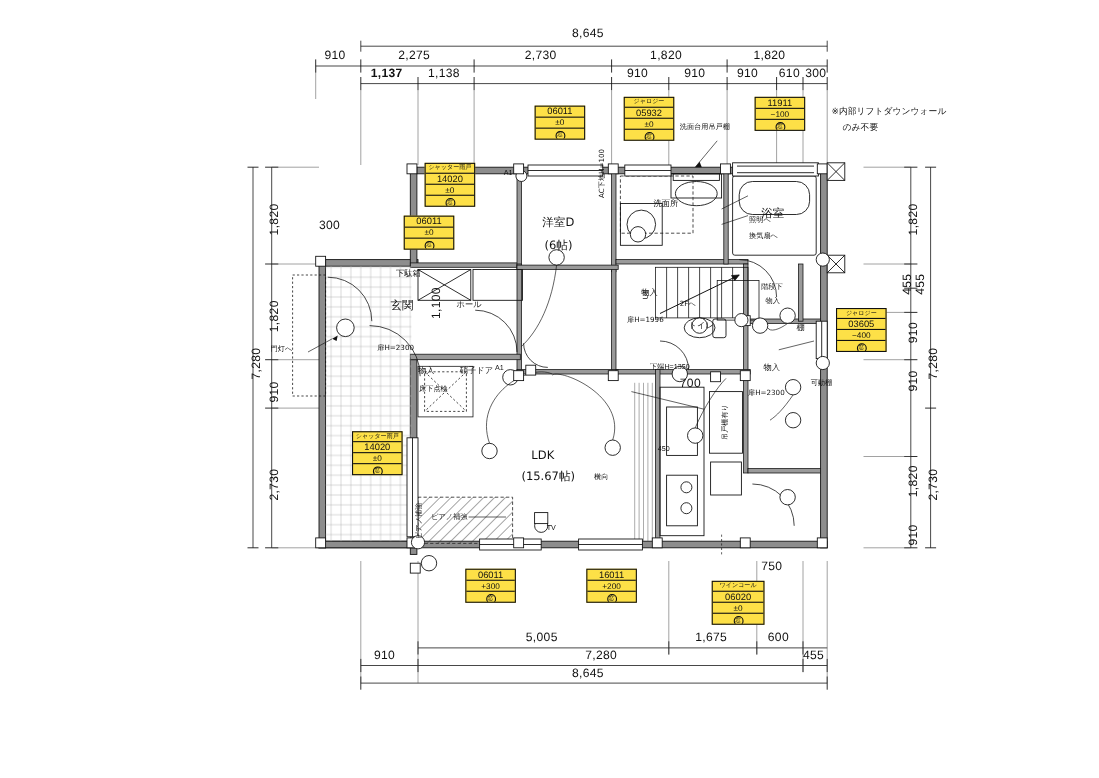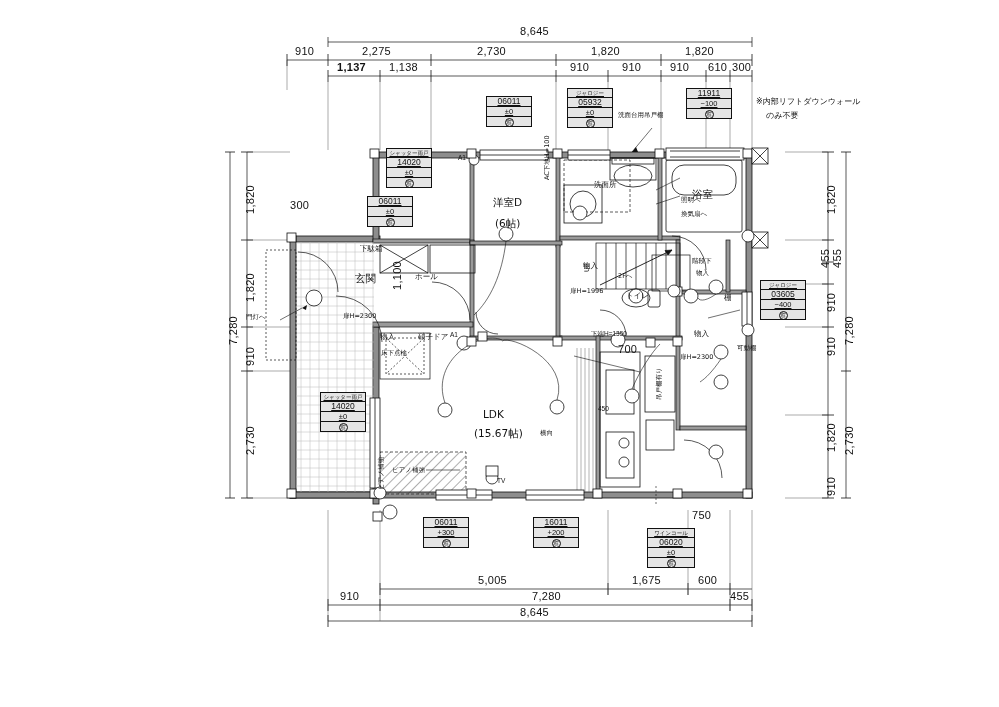--- a/index.html
+++ b/index.html
@@ -13,21 +13,21 @@
   svg{position:absolute;left:0;top:0;}
   .lbl{position:absolute;white-space:nowrap;line-height:1;}
   .dim{font-size:11px;letter-spacing:.3px;}
   .dimv{font-size:11px;letter-spacing:.3px;transform-origin:0 0;transform:rotate(-90deg);}
   .jp{font-family:"DejaVu Sans","Liberation Sans",sans-serif;}
   .rm{font-size:10.5px;}
   .rmv{font-size:9px;transform-origin:0 0;transform:rotate(-90deg);}
   .tiny{font-size:6.5px;}
   .tiny2{font-size:7.5px;}
   .note{font-size:8px;}
-  .cbox{position:absolute;border:1px solid #111;background:#e5e5e5;font-size:7.5px;text-align:center;text-decoration:underline;}
+  .cbox{position:absolute;border:1px solid #111;background:#fde047;font-size:7.5px;text-align:center;}
   .cbox div{border-bottom:1px solid #111;height:9px;line-height:9px;overflow:hidden;}
   .cbox div:last-child{border-bottom:none;}
   .cbox .h{font-size:5.5px;height:8px;line-height:8px;}
   .cbox .n{font-size:8.5px;}
   .circ{display:inline-block;border:1px solid #111;border-radius:50%;width:7px;height:7px;line-height:7px;font-size:5.5px;text-align:center;}
 </style>
 </head>
 <body>
 
 <div id="sheet">

